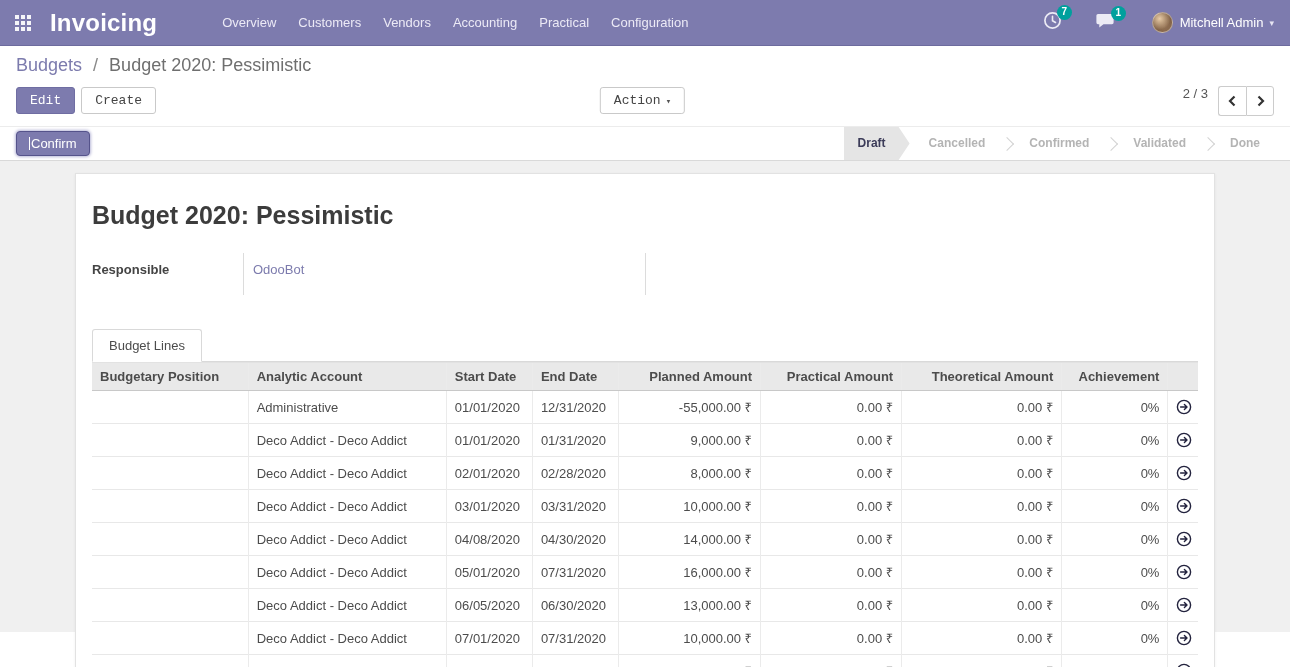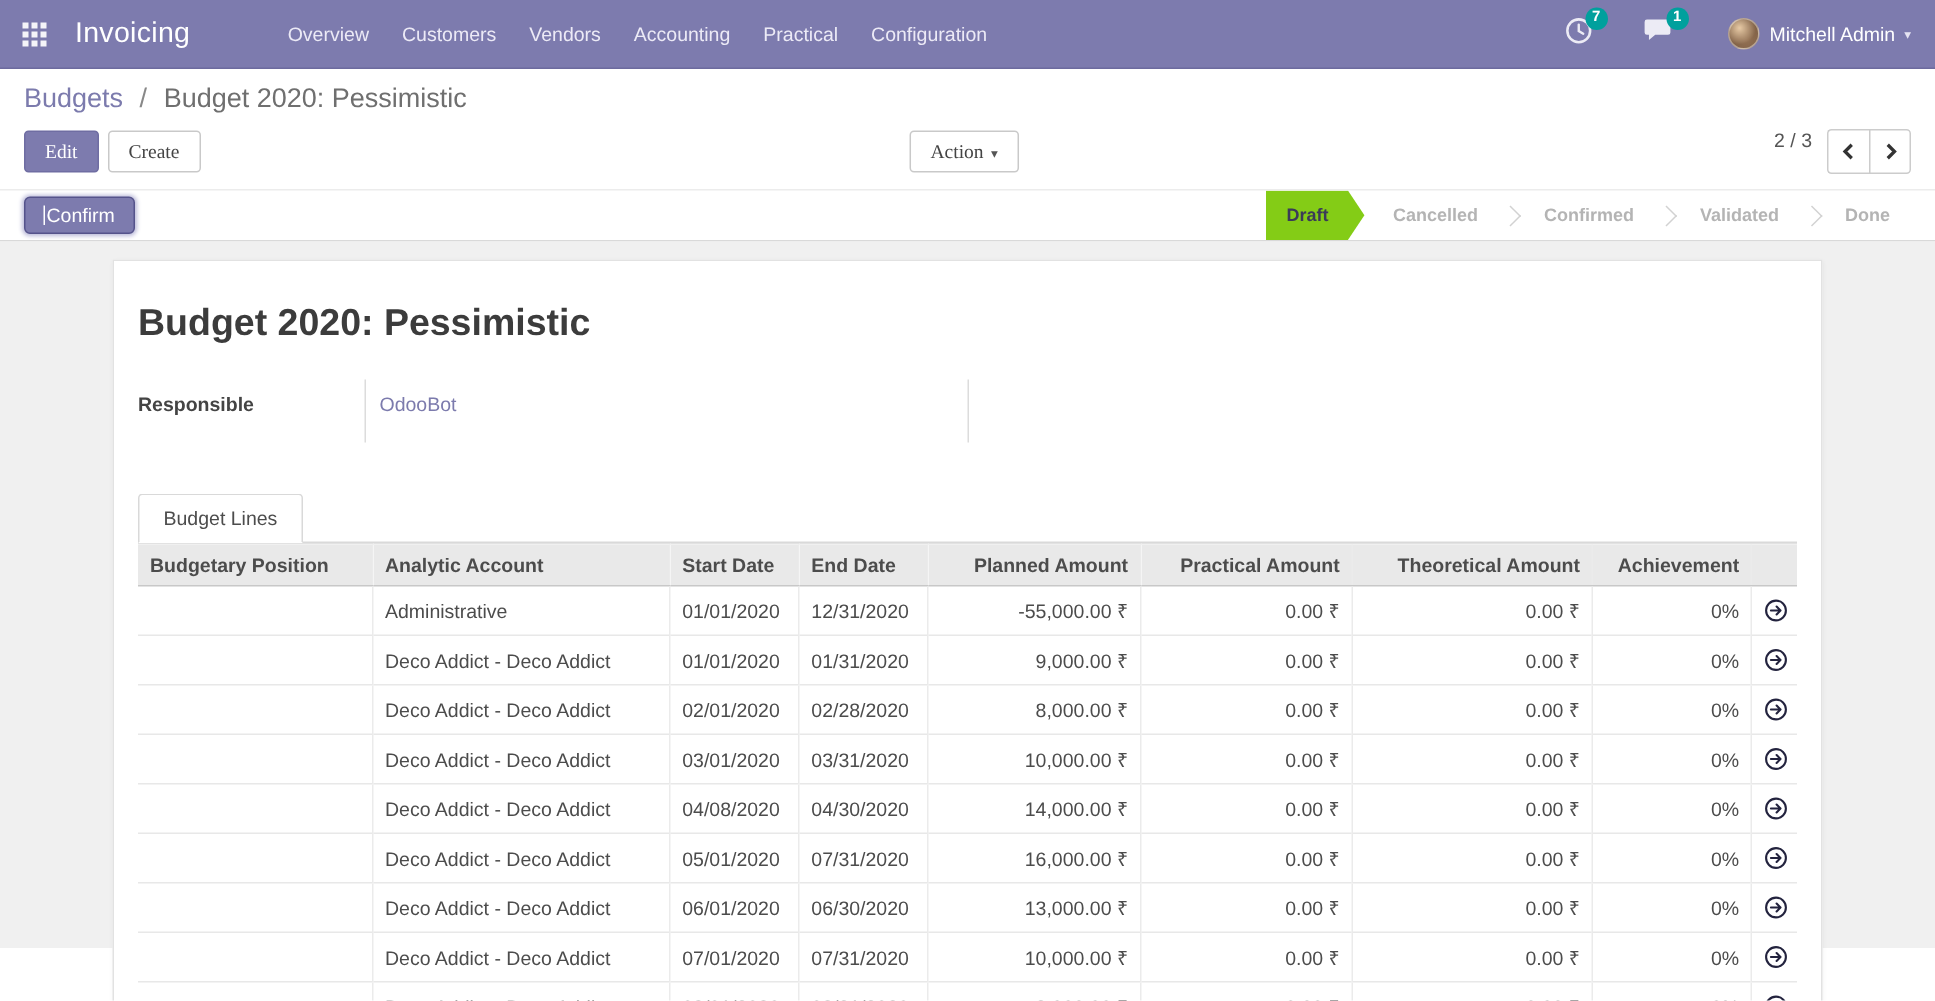--- a/index.html
+++ b/index.html
@@ -24,21 +24,21 @@
     width: 30px; height: 30px;
     display: grid;
     grid-template-columns: repeat(3, 4px);
     grid-template-rows: repeat(3, 4px);
     gap: 2px;
     place-content: center;
     cursor: pointer;
     margin-right: 12px;
   }
   .apps-icon i { background: rgba(255,255,255,.92); display:block; }
-  .brand { font-size: 19px; font-weight: 400; letter-spacing: .2px; cursor: pointer; }
+  .brand { font-size: 24px; font-weight: 700; letter-spacing: .2px; cursor: pointer; }
   .menus { display: flex; margin-left: 54px; }
   .menus a {
     color: #eceaf6; text-decoration: none; font-size: 13px;
     padding: 6px 11px; cursor: pointer; white-space: nowrap;
   }
   .nav-right { margin-left: auto; display: flex; align-items: center; }
   .nav-ico-wrap { position: relative; margin-left: 14px; padding: 4px 10px; cursor: pointer; }
   .badge {
     position: absolute; top: -2px; right: 0px;
     background: var(--badge, #00a09d);
@@ -58,21 +58,21 @@
 
   
   .control-panel { background: #fff; padding: 9px 16px 10px; }
   .breadcrumb { font-size: 18px; margin-bottom: 9px; }
   .breadcrumb a { color: var(--link, #7c7bad); text-decoration: none; cursor: pointer; }
   .breadcrumb .bc-sep { color: #888; margin: 0 6px; }
   .breadcrumb .bc-current { color: #6f6f6f; }
 
   .cp-row { display: flex; align-items: center; position: relative; height: 31px; }
   .btn {
-    font-family: Liberation Serif, serif;
+    font-family: Liberation Mono, monospace;
     font-size: 13px; padding: 5px 13px; border-radius: 3px;
     border: 1px solid #c9c9c9; background: #fff; color: #444; cursor: pointer;
   }
   .btn-primary { background: var(--brand, #7d7bae); border-color: #6f6da2; color: #fff; }
   .btn + .btn { margin-left: 6px; }
   .cp-center { position: absolute; left: 50%; transform: translateX(-53%); }
   .btn .caret { font-size: 9px; margin-left: 5px; color: #555; }
   .cp-right { margin-left: auto; display: flex; align-items: flex-start; }
   .pager-count { font-size: 13px; color: #555; margin-right: 10px; }
   .pager-btns { display: flex; }
@@ -97,21 +97,21 @@
   .btn-confirm .text-caret {
     display: inline-block; width: 1px; height: 13px; background: #fff;
     vertical-align: -2px; margin-right: 1px;
   }
   .states { margin-left: auto; display: flex; align-items: center; height: 34px; }
   .state {
     font-size: 12px; font-weight: bold; color: #b4b4b4;
     padding: 0 15px; line-height: 33px; height: 33px; cursor: pointer; white-space: nowrap;
   }
   .state.active {
-    background: #84cc16; color: #3b3b58;
+    background: #e5e5e5; color: #3b3b58;
     clip-path: polygon(0 0, calc(100% - 11px) 0, 100% 50%, calc(100% - 11px) 100%, 0 100%);
     padding: 0 24px 0 14px; margin-right: 4px;
   }
   .state-sep {
     width: 10px; height: 10px;
     border-top: 1px solid #d2d2d2; border-right: 1px solid #d2d2d2;
     transform: rotate(45deg); margin: 0 2px; flex: 0 0 auto;
   }
 
   
@@ -387,21 +387,21 @@
             <td class="num">0.00 ₹</td>
             <td class="num">0%</td>
             <td class="icon-cell"><svg width="16" height="16" viewBox="0 0 16 16">
                 <circle cx="8" cy="8" r="6.6" fill="none" stroke="#23233e" stroke-width="1.4"></circle>
                 <path d="M4.6 8 h6 M8.4 5.4 L11 8 L8.4 10.6" fill="none" stroke="#23233e" stroke-width="1.4" stroke-linecap="round" stroke-linejoin="round"></path>
               </svg></td>
           </tr>
           <tr>
             <td></td>
             <td>Deco Addict - Deco Addict</td>
-            <td>06/01/2020</td>
+            <td>06/05/2020</td>
             <td>06/30/2020</td>
             <td class="num">13,000.00 ₹</td>
             <td class="num">0.00 ₹</td>
             <td class="num">0.00 ₹</td>
             <td class="num">0%</td>
             <td class="icon-cell"><svg width="16" height="16" viewBox="0 0 16 16">
                 <circle cx="8" cy="8" r="6.6" fill="none" stroke="#23233e" stroke-width="1.4"></circle>
                 <path d="M4.6 8 h6 M8.4 5.4 L11 8 L8.4 10.6" fill="none" stroke="#23233e" stroke-width="1.4" stroke-linecap="round" stroke-linejoin="round"></path>
               </svg></td>
           </tr>

